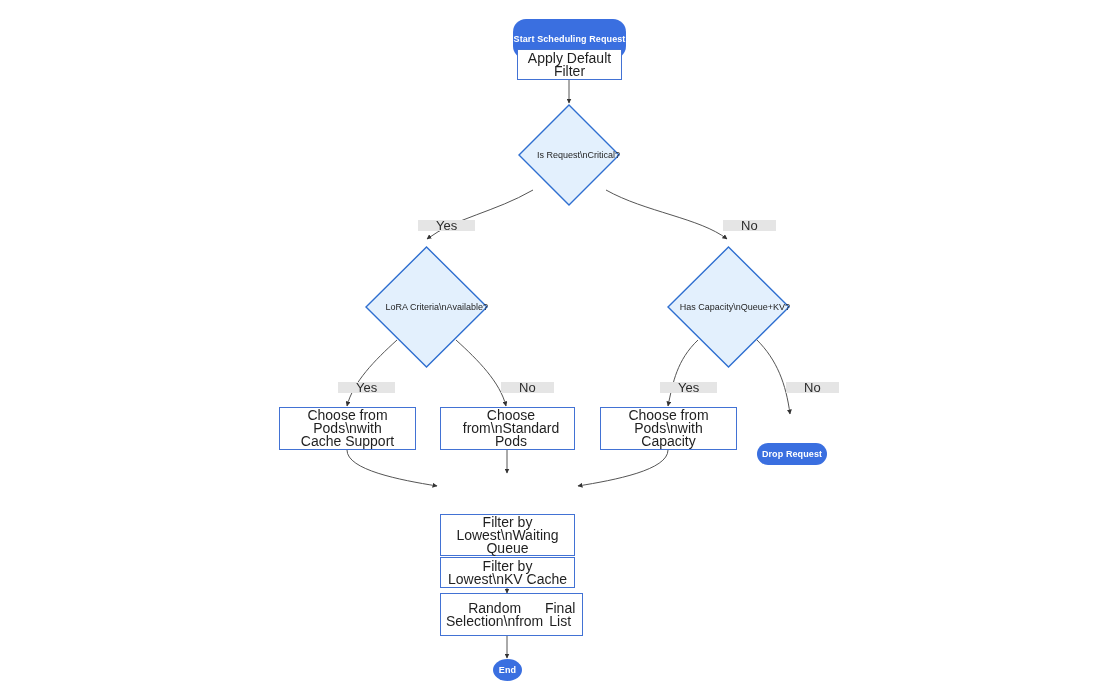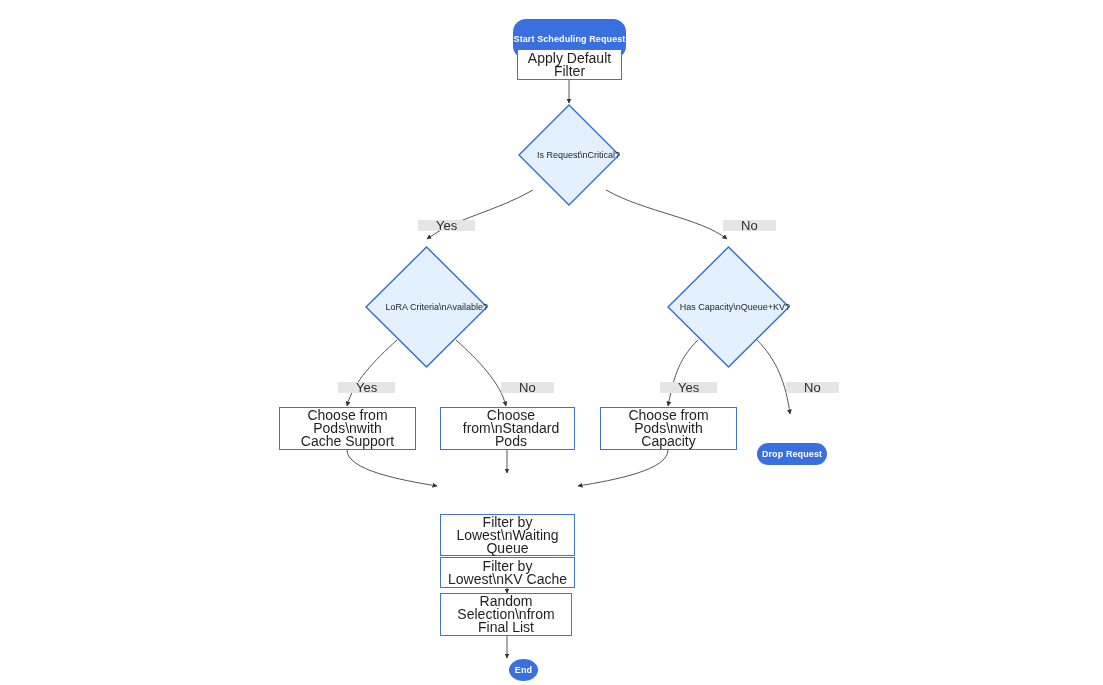--- a/index.html
+++ b/index.html
@@ -35,21 +35,20 @@
     font-size: 9px;
     font-weight: bold;
     letter-spacing: 0.1px;
     line-height: 11px;
   }
   .terminal.pill {
     border-radius: 13px;
   }
   .terminal.ellipse {
     border-radius: 50%;
-    margin-left: 16px;
   }
   
   .process {
     background: #ffffff;
     border: 1.3px solid #4272d4;
     color: #1f1f1f;
     font-size: 14px;
     line-height: 13px;
     padding: 2px 5px;
   }
@@ -177,21 +176,21 @@
 
 <div class="node process" style="left:440px; top:474px; width:135px; height:42px; flex-direction:column;margin-top:40px;">
   <span>Filter by Lowest\nWaiting</span>
   <span>Queue</span>
 </div>
 
 <div class="node process" style="left:440px; top:557px; width:135px; height:31px;">
   <span>Filter by Lowest\nKV Cache</span>
 </div>
 
-<div class="node process" style="left:440px; top:593px; width:132px; height:43px; flex-direction:column;">
+<div class="node process" style="left:440px; top:593px; width:143px; height:43px; flex-direction:row;">
   <span>Random Selection\nfrom</span>
   <span>Final List</span>
 </div>
 
 <div class="node terminal ellipse" style="left:493px; top:659px; width:29px; height:22px;">
   <span>End</span>
 </div>
 
 <div class="edge-label" style="left:418px; top:220px;">Yes</div>
 <div class="edge-label" style="left:723px; top:220px;">No</div>

